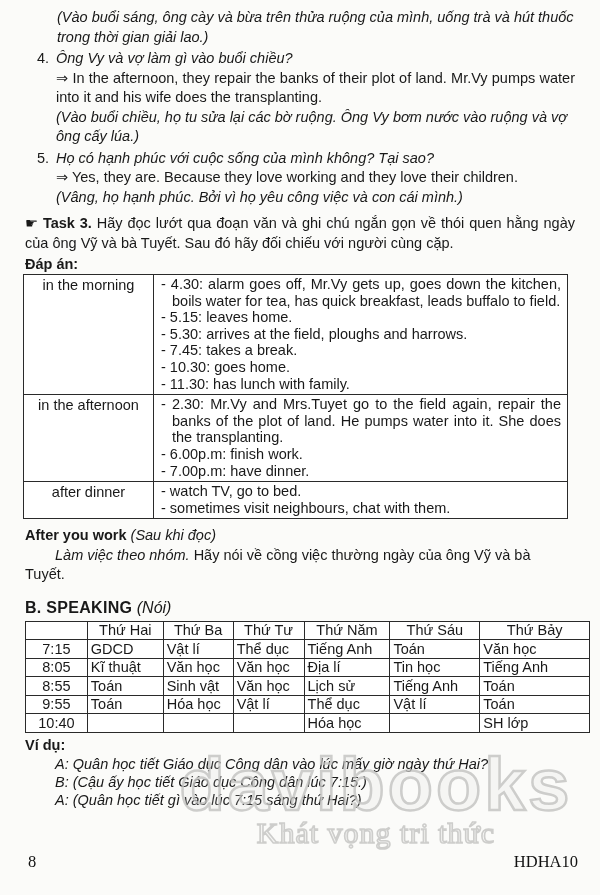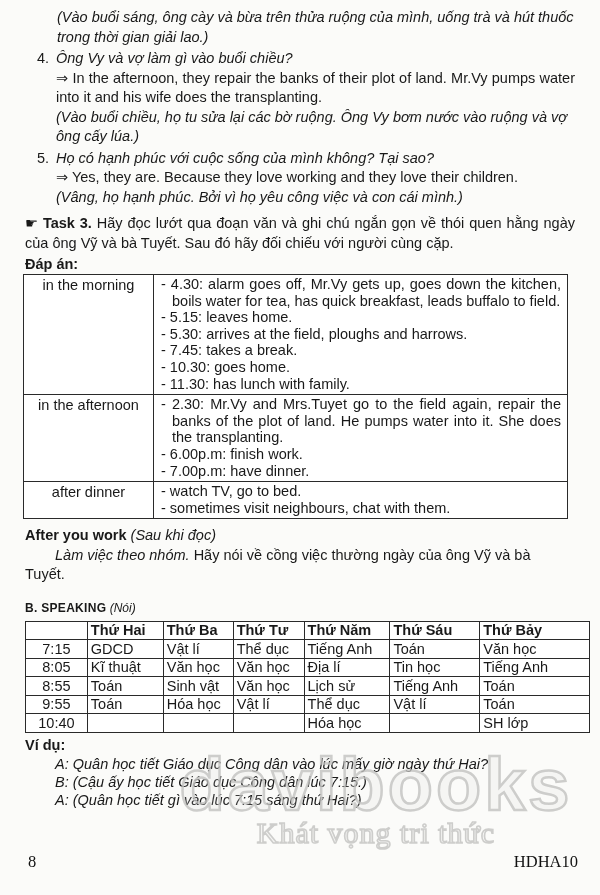--- a/index.html
+++ b/index.html
@@ -26,26 +26,26 @@
   .t1{width:545px;margin-left:-2px;background:#fff;}
   .t1 td{border:1.6px solid #2a2a2a;vertical-align:top;}
   .t1 .period{width:125px;text-align:center;padding:1px 2px 0 2px;line-height:18px;}
   .t1 .acts{padding:1px 6px 2px 7px;}
   .act{line-height:16.6px;padding-left:11px;text-indent:-11px;text-align:justify;}
   .ayr{margin-top:7px;line-height:19.5px;}
   .ayr-title{font-weight:bold;}
   .ayr-viet{font-style:italic;}
   .ayr-text{text-indent:30px;line-height:19.5px;max-width:528px;}
   .ayr-lead{font-style:italic;}
-  .spk{margin-top:13px;font-size:12px;line-height:20px;}
+  .spk{margin-top:13px;font-size:16px;line-height:20px;}
   .spk-title{font-weight:bold;letter-spacing:.3px;}
   .spk-viet{font-style:italic;}
   .t2{width:565px;margin-top:3px;background:#fff;}
   .t2 td{border:1.6px solid #2a2a2a;height:17.5px;line-height:17px;padding:0 3px;white-space:nowrap;overflow:hidden;}
-  .t2 .th{text-align:left;font-weight:bold;}
+  .t2 .th{text-align:center;}
   .t2 .time{text-align:center;}
   .t2 .subj{text-align:left;}
   .vd{margin-top:3px;line-height:19px;font-weight:bold;}
   .vd-line{margin-left:30px;line-height:18.3px;font-style:italic;}
   .footer{position:absolute;left:28px;right:22px;bottom:15px;display:flex;justify-content:space-between;
           font-family:"Liberation Serif","DejaVu Serif",serif;font-size:16.5px;color:#111;}
   .watermark{position:absolute;left:160px;top:748px;width:432px;text-align:center;pointer-events:none;opacity:.8;z-index:3;}
   .wm-text{font-size:74px;font-weight:bold;letter-spacing:3px;line-height:74px;
            color:rgba(215,215,213,.20);-webkit-text-stroke:2.5px #c2c2c0;}
   .wm-slogan{font-size:30px;letter-spacing:1px;margin-top:-6px;

